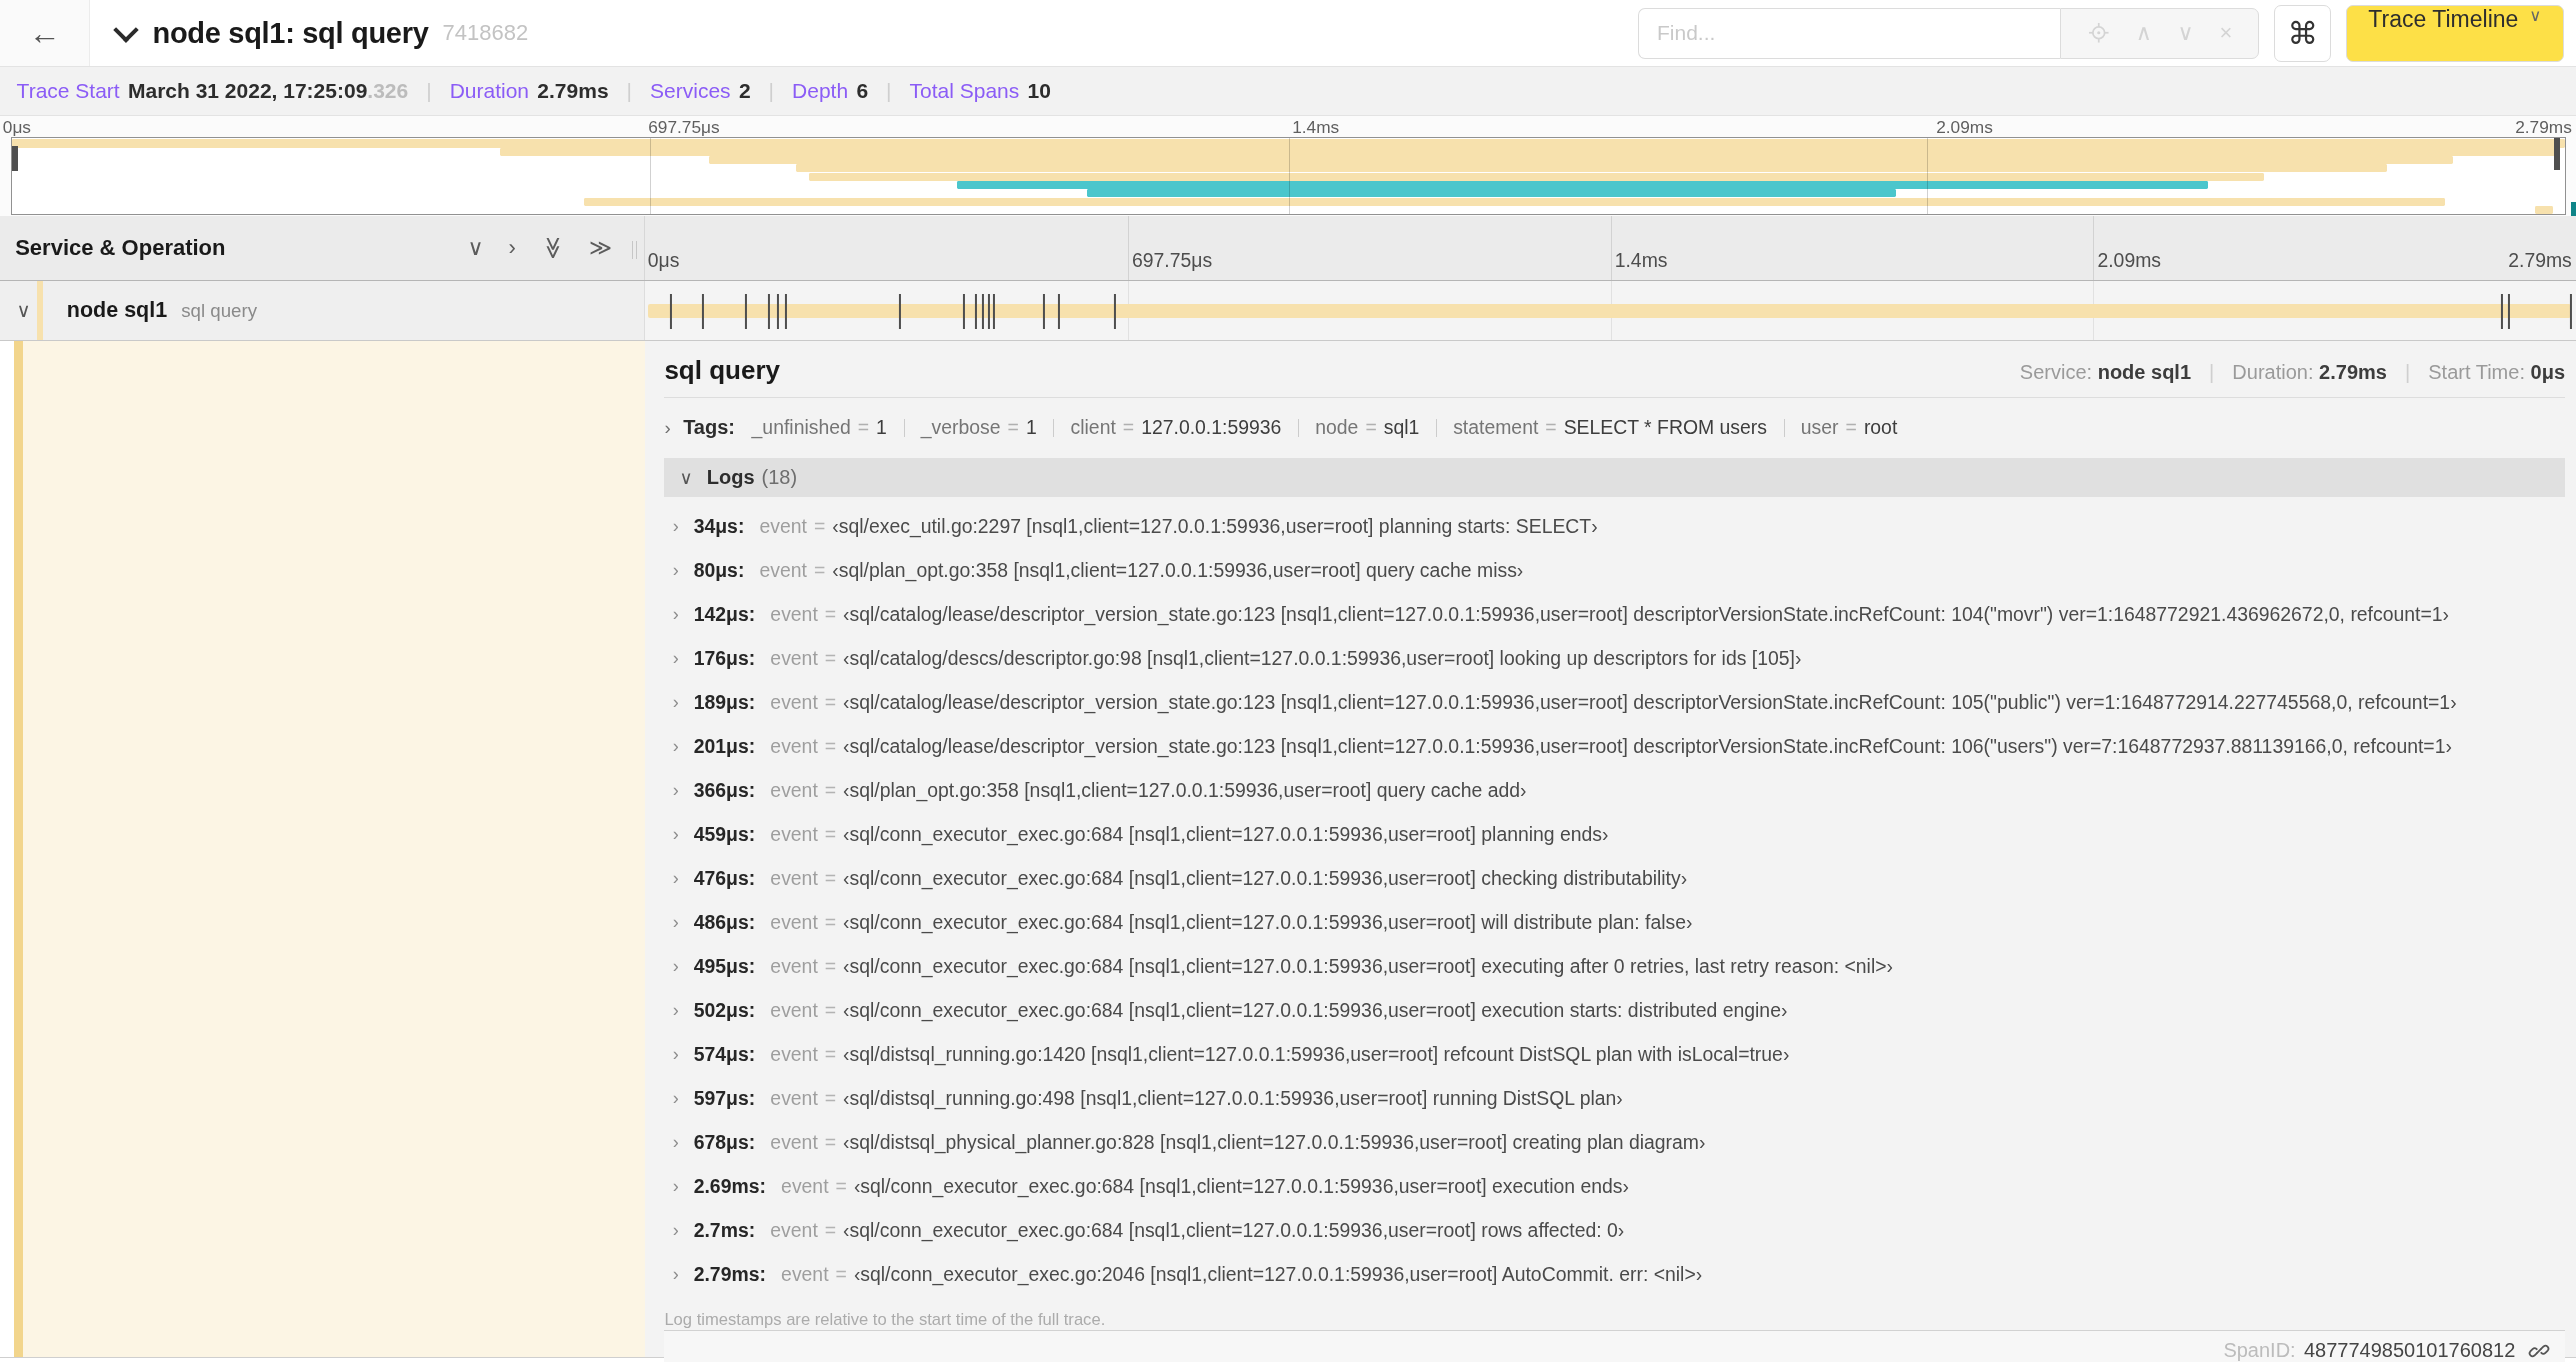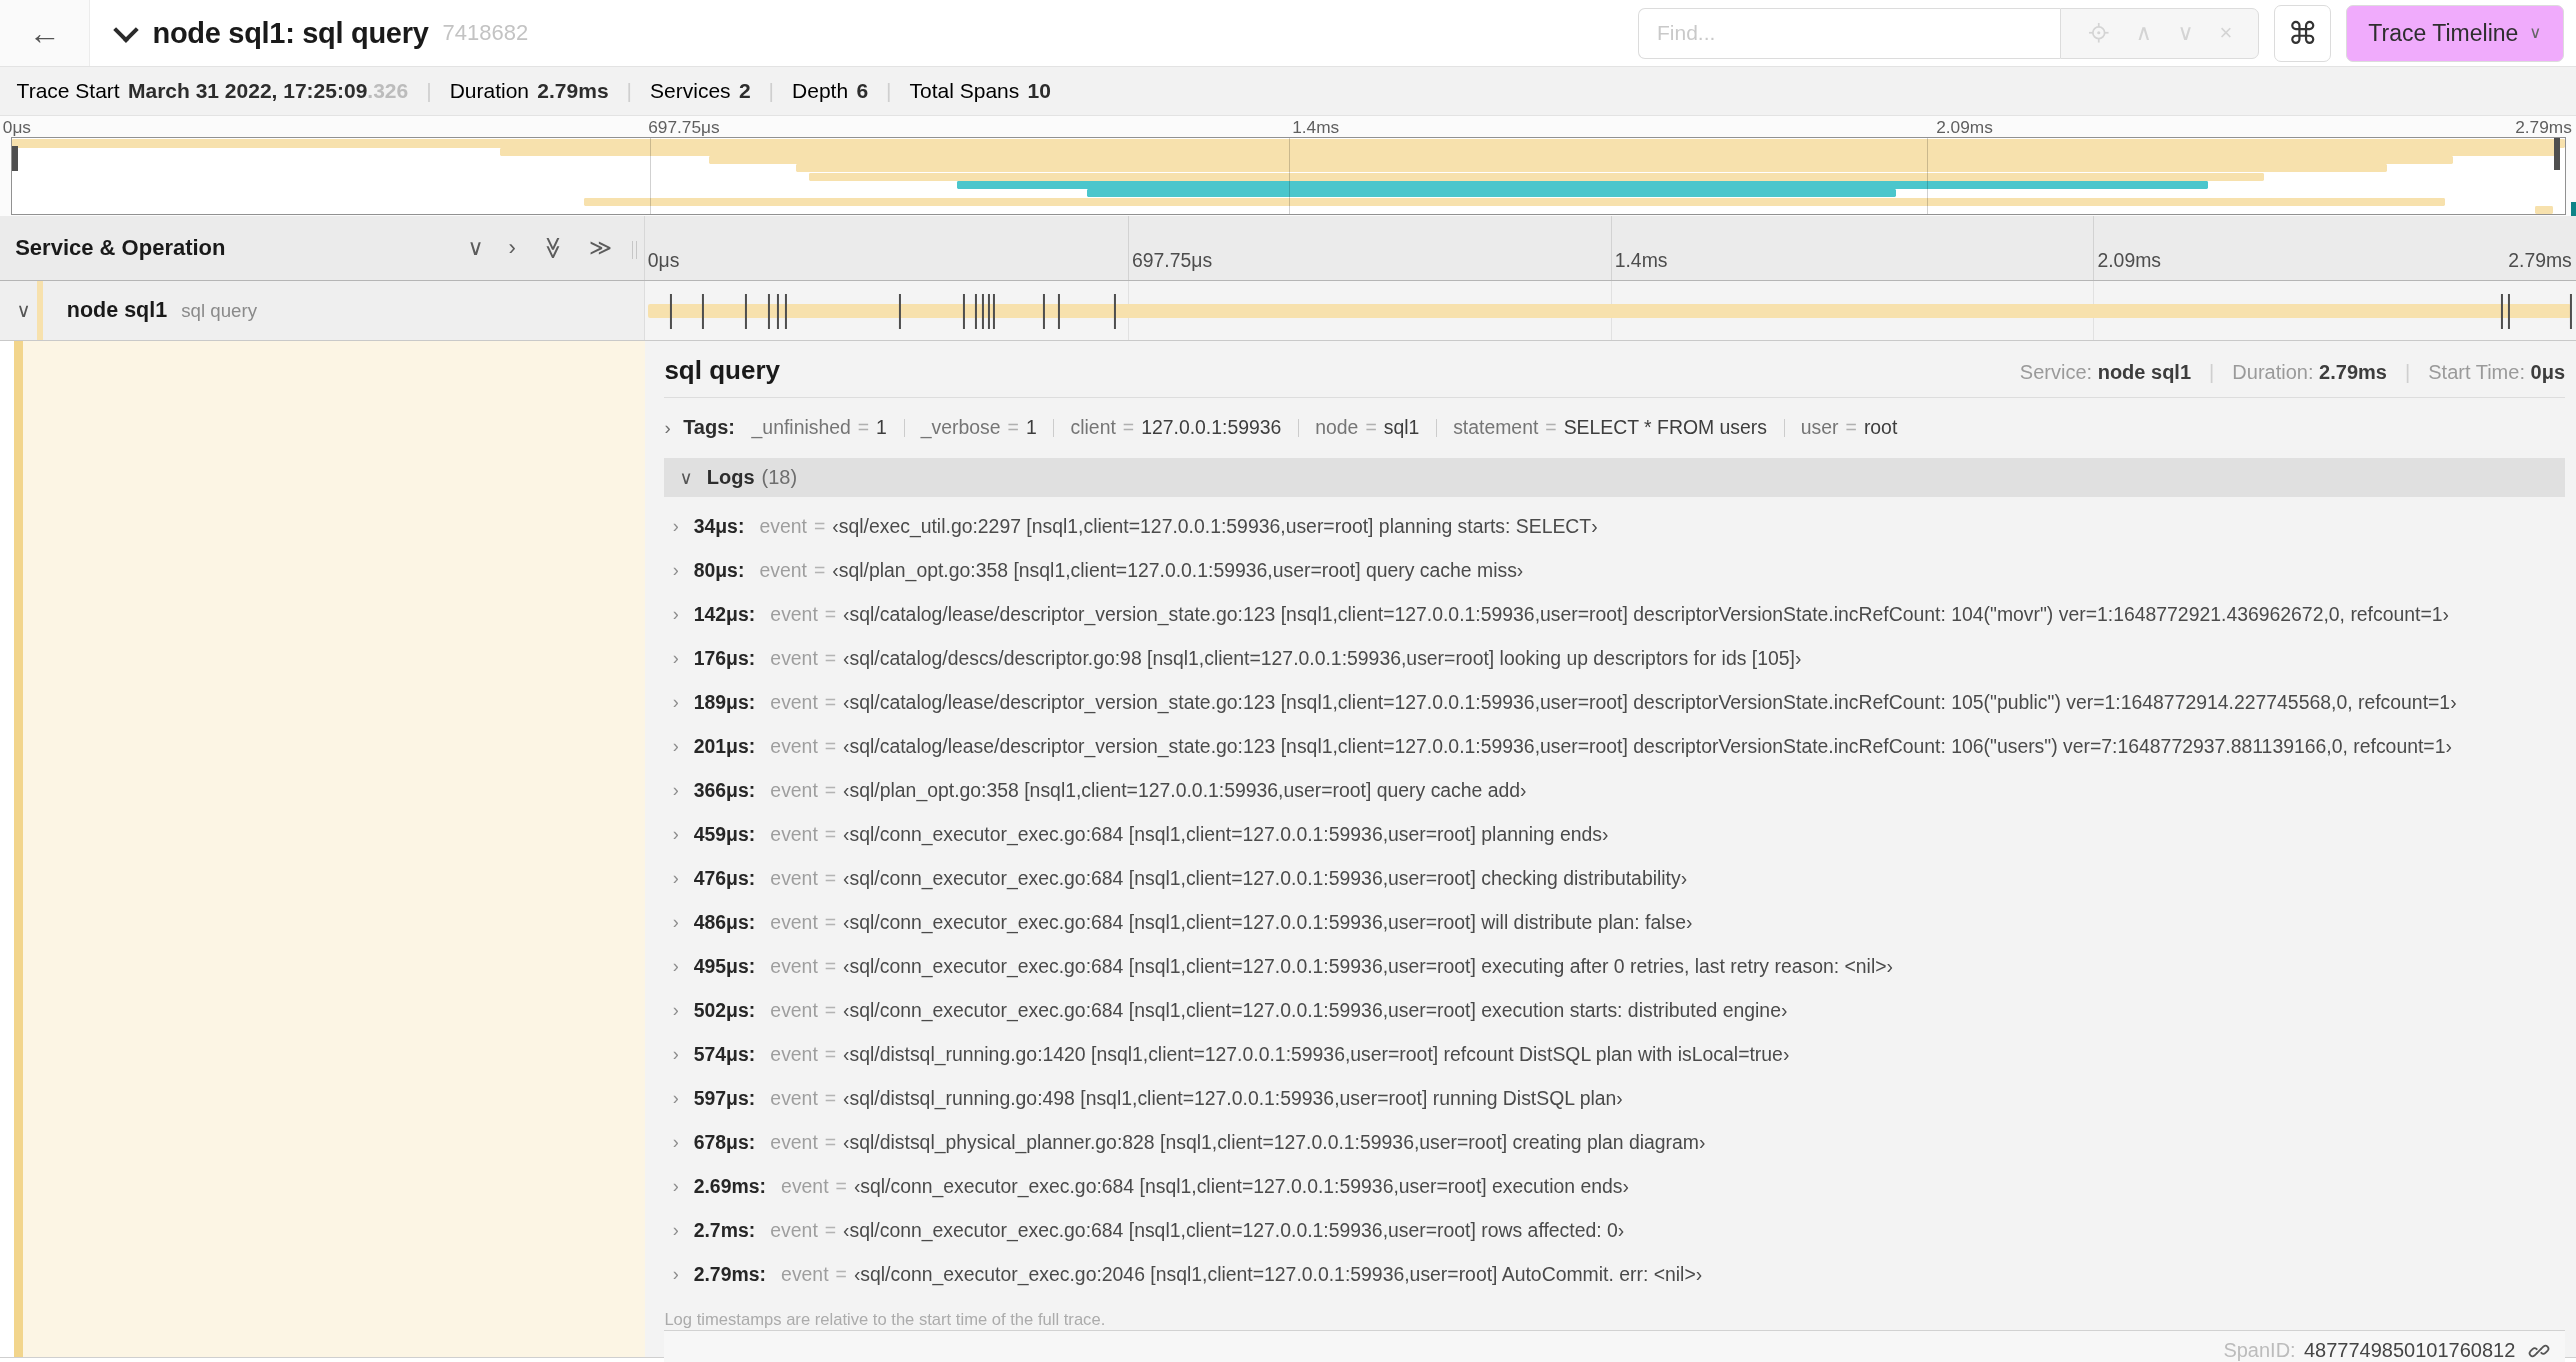--- a/index.html
+++ b/index.html
@@ -14,26 +14,26 @@
   .trace-title { margin-left:21px; font-size:29px; font-weight:700; color:#1a1a1a; letter-spacing:-0.3px; }
   .trace-id { margin-left:14px; font-size:22px; color:#c3c3c3; }
   .header-right { margin-left:auto; display:flex; align-items:center; padding-right:12.5px; }
   .find-group { display:flex; height:51px; }
   .find-input { width:422px; height:51px; border:1.4px solid #dcdcdc; border-right:none; border-radius:7px 0 0 7px; font-size:21px; padding:0 18px; color:#444; outline:none; background:#fff; font-family:"Liberation Sans",sans-serif; }
   .find-input::placeholder { color:#c9c9c9; }
   .find-icons { width:199px; height:51px; background:#f6f6f6; border:1.4px solid #dcdcdc; border-radius:0 7px 7px 0; display:flex; align-items:center; justify-content:space-evenly; color:#d4d4d4; font-size:22px; }
   .find-icons .fi { cursor:pointer; line-height:1; }
   .locate-svg { width:23.5px; height:23.5px; display:block; }
   .cmd-btn { margin-left:15.2px; width:57px; height:57px; border:1.4px solid #dcdcdc; border-radius:7px; display:flex; align-items:center; justify-content:center; font-size:30.5px; color:#333; background:#fff; cursor:pointer; }
-  .view-btn { margin-left:15.2px; height:57px; border:1.4px solid #dcdcdc; border-radius:7px; display:flex; align-items:center; padding:0 21px; font-size:23px; color:#2e2e2e; background:#f0abfc; cursor:pointer; white-space:nowrap; }
+  .view-btn { margin-left:15.2px; height:57px; border:1.4px solid #dcdcdc; border-radius:7px; display:flex; padding:0 21px; font-size:23px; color:#2e2e2e; background:#fde047; cursor:pointer; white-space:nowrap; }
   .view-btn .vchev { margin-left:11px; font-size:16.6px; color:#666; }
 
   
   .info-bar { position:absolute; top:66px; left:0; width:2576px; height:50px; background:#f2f2f2; border-top:0.7px solid #e3e3e3; border-bottom:0.7px solid #e3e3e3; display:flex; align-items:center; padding-left:16.6px; font-size:21px; white-space:nowrap; }
-  .info-label { color:#000000; }
+  .info-label { color:#8b5cf6; }
   .info-value { color:#2d2d2d; font-weight:700; margin-left:8.3px; }
   .info-frac { color:#bcbcbc; }
   .info-sep { color:#cfcfcf; margin:0 18px; font-weight:400; }
 
   
   .minimap { position:absolute; top:116px; left:0; width:2576px; height:100px; background:#fbfbfb; }
   .mm-labels { position:relative; height:21px; }
   .mm-label { position:absolute; top:1.4px; font-size:17.3px; color:#5f5f5f; }
   .mm-canvas { position:absolute; top:21px; left:11px; right:9.7px; height:78px; background:#fff; border:1.4px solid #919191; overflow:hidden; cursor:crosshair; }
   .mm-grid { position:absolute; top:0; bottom:0; width:0.7px; background:rgba(0,0,0,0.18); z-index:3; }

